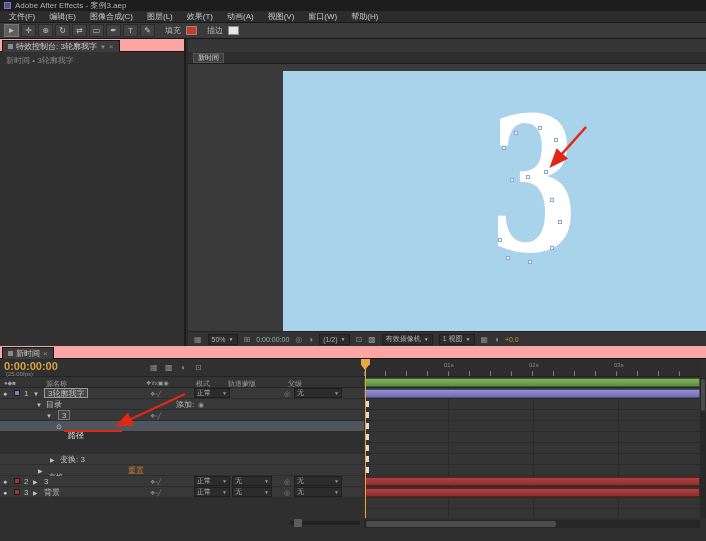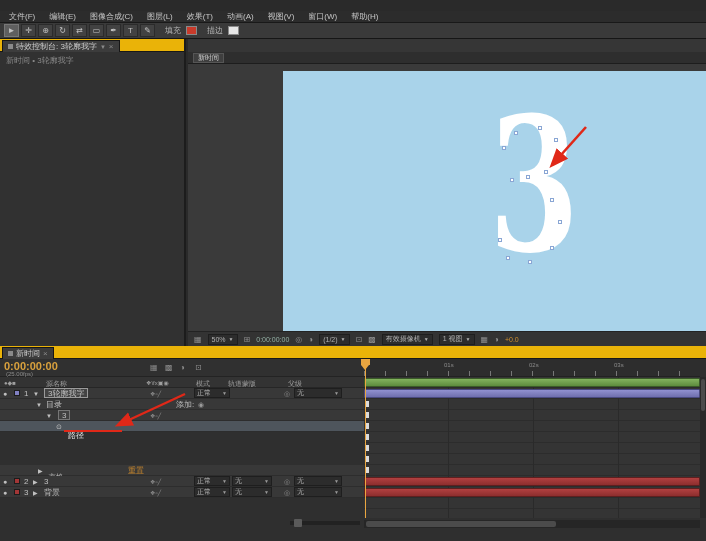--- a/index.html
+++ b/index.html
@@ -14,21 +14,21 @@
   .titlebar{left:0;top:0;width:706px;height:11px;background:#1d1d1d;display:flex;align-items:center;gap:4px;padding-left:4px;font-size:8px;color:#b0b0b0}
   .appicon{width:7px;height:7px;background:#52528c;border:1px solid #7a7ac0;display:inline-block}
   .menubar{left:0;top:11px;width:706px;height:12px;background:#2c2c2c;border-bottom:1px solid #191919;display:flex;align-items:center;padding-left:2px}
   .mi{font-size:8px;color:#c6c6c6;padding:0 7px;line-height:12px}
   .toolbar{left:0;top:23px;width:706px;height:16px;background:#3a3a3a;border-bottom:1px solid #161616;display:flex;align-items:center;gap:2px;padding-left:4px}
   .tool{width:15px;height:13px;background:#424242;border:1px solid #2b2b2b;color:#c2c2c2;font-size:8px;line-height:11px;text-align:center;display:inline-block}
   .tool.on{background:#5f5f5f;border-color:#777}
   .tlabel{font-size:8px;color:#b5b5b5;margin-left:8px}
   .swatch{width:11px;height:9px;border:1px solid #8a8a8a;display:inline-block;margin-left:3px}
   
-  .tabstrip{left:0;top:0;width:100%;height:13px;background:#eab308;border-bottom:1px solid #181818}
+  .tabstrip{left:0;top:0;width:100%;height:13px;background:#fca5a5;border-bottom:1px solid #181818}
   .tab{position:absolute;top:1px;height:12px;background:#3c3c3c;border:1px solid #161616;border-bottom:none;color:#cdcdcd;font-size:8px;line-height:10px;padding:1px 5px;display:inline-flex;align-items:center;gap:3px}
   .tabicon{width:5px;height:5px;background:#8a8a8a;display:inline-block}
   
   .lrow{position:absolute;left:0;width:364px;height:11px;background:#383838;border-bottom:1px solid #2d2d2d;font-size:8px;color:#c0c0c0}
   .lrow span{position:absolute;line-height:10px;white-space:nowrap}
   .sel{position:absolute;height:10px;background:#2c2c2c;border:1px solid #1e1e1e;font-size:7px;line-height:8px;color:#b2b2b2;display:flex;align-items:center;justify-content:space-between;padding:0 2px;gap:2px}
   .sel i{font-style:normal;font-size:5px;color:#9a9a9a}
   .chip{position:absolute;width:6px;height:6px;top:2px;border:1px solid #1c1c1c}
   .bar{position:absolute;left:364px;width:336px;height:9px;border-radius:1px}
   .imark{position:absolute;width:3px;height:6px;background:#dcdcdc}
@@ -36,20 +36,24 @@
   .num3{position:absolute;left:206px;top:22px;font-family:"DejaVu Serif",serif;font-weight:bold;font-size:185px;line-height:1;color:#ffffff;transform:scaleX(0.7);transform-origin:left top}
   .vc{display:flex;align-items:center;gap:6px;height:15px;padding-left:6px;font-size:7px;color:#b0b0b0}
   .vc .ic{font-size:8px;color:#8f8f8f}
   .vsel{display:inline-flex;align-items:center;gap:3px;background:#2c2c2c;border:1px solid #1e1e1e;padding:0 3px;height:11px}
 </style>
 </head>
 <body>
 
 <div id="app">
 
+  <div class="a titlebar">
+    <span class="appicon"></span>
+    <span>Adobe After Effects - 案例3.aep</span>
+  </div>
 
   <div class="a menubar">
     <span class="mi">文件(F)</span>
     <span class="mi">编辑(E)</span>
     <span class="mi">图像合成(C)</span>
     <span class="mi">图层(L)</span>
     <span class="mi">效果(T)</span>
     <span class="mi">动画(A)</span>
     <span class="mi">视图(V)</span>
     <span class="mi">窗口(W)</span>
@@ -209,20 +213,24 @@
     </div>
 
     <div class="lrow" style="top:75px;background:#4e555c">
       <span style="left:56px;top:1px;font-size:7px">⊙</span>
       <span style="left:68px;top:10px;color:#e0e0e0">路径</span>
       <i class="a" style="left:64px;top:9px;width:58px;height:2px;background:#e02818"></i>
     </div>
 
 
 
+    <div class="lrow" style="top:108px">
+      <span style="left:50px;top:1px;font-size:6px">▶</span>
+      <span style="left:60px;top:1px">变换: 3</span>
+    </div>
 
     <div class="lrow" style="top:119px">
       <span style="left:38px;top:1px;font-size:6px">▶</span>
       <span style="left:48px;top:8px">变换</span>
       <span style="left:128px;top:1px;color:#c8872c">重置</span>
     </div>
 
     <div class="lrow" style="top:130px">
       <span style="left:3px;top:1px;font-size:7px">●</span>
       <i class="chip" style="left:14px;background:#a23636"></i>

